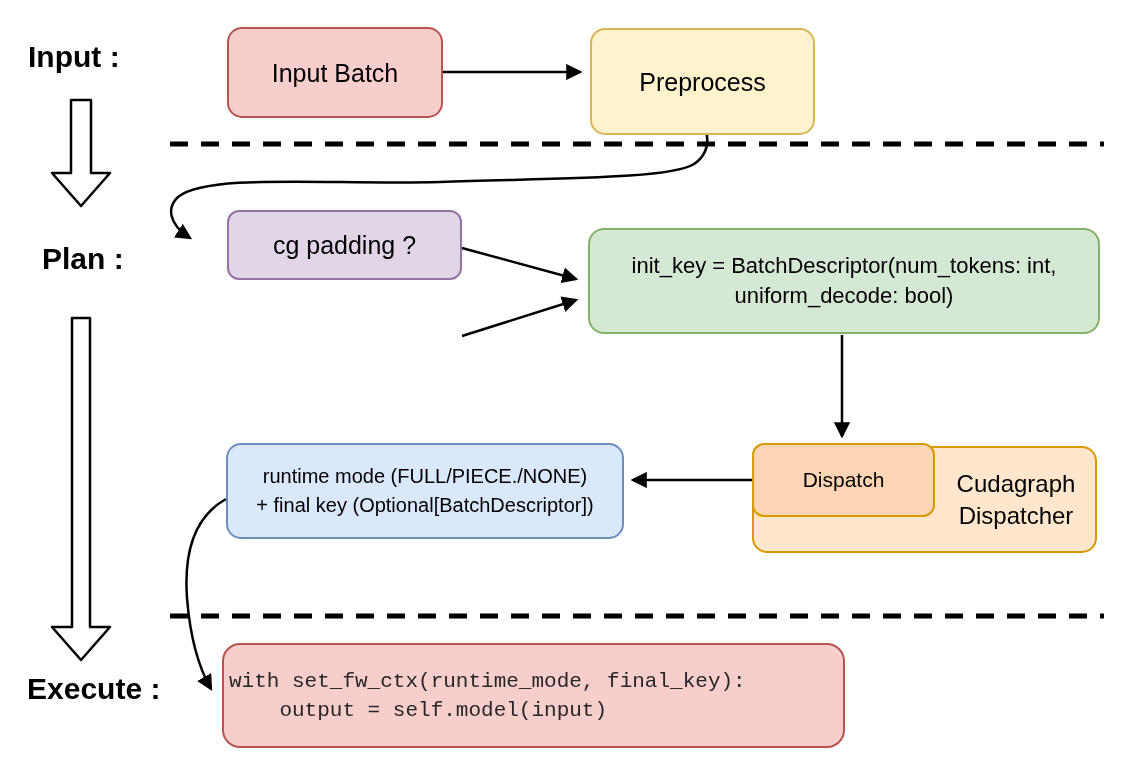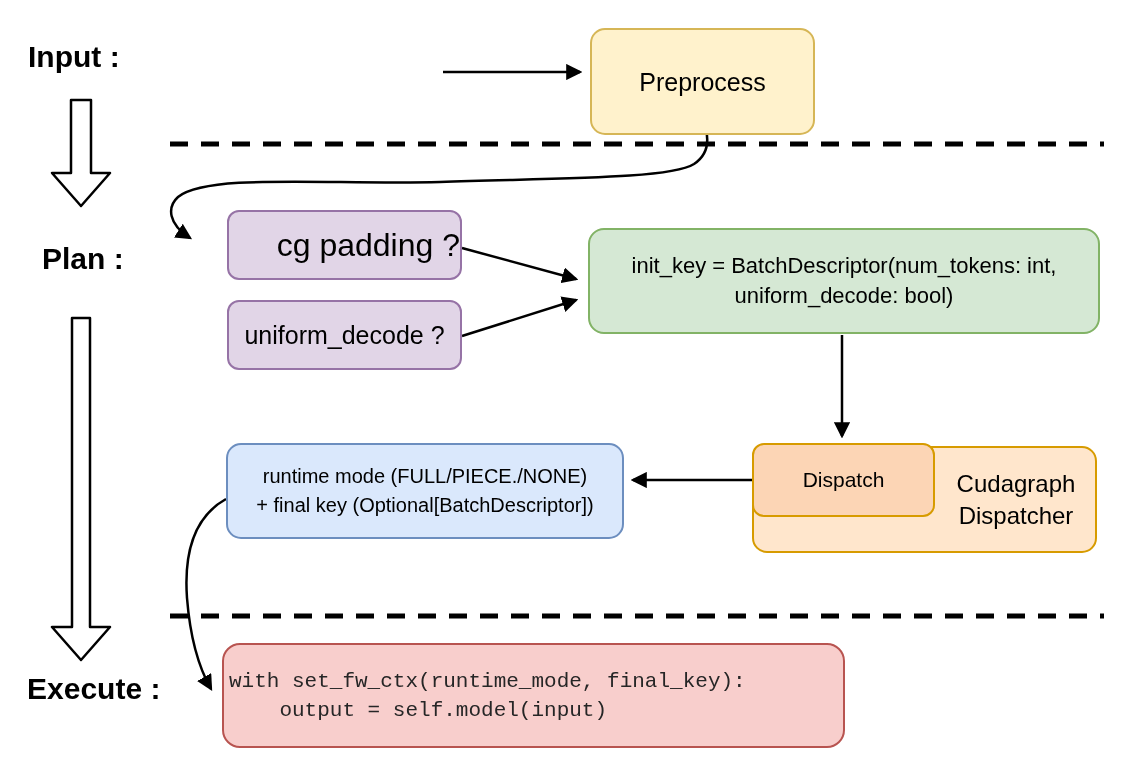--- a/index.html
+++ b/index.html
@@ -29,21 +29,21 @@
     flex-direction: column;
     align-items: center;
     justify-content: center;
     text-align: center;
     line-height: 1.2;
   }
   .node div { white-space: nowrap; }
 
   .n-input-batch  { left:227px; top:27px;  width:216px; height:91px;  background:#f8cecc; border-color:#b85450; border-radius:15px; font-size:25px; }
   .n-preprocess   { left:590px; top:28px;  width:225px; height:107px;  background:#fff2cc; border-color:#d6b656; border-radius:15px; font-size:25px; }
-  .n-cg-padding   { left:227px; top:210px; width:235px; height:70px;  background:#e1d5e7; border-color:#9673a6; border-radius:12px; font-size:32px;align-items:flex-end; }
+  .n-cg-padding   { left:227px; top:210px; width:235px; height:70px;  background:#e1d5e7; border-color:#9673a6; border-radius:12px; font-size:25px; }
   .n-uniform-dec  { left:227px; top:300px; width:235px; height:70px;  background:#e1d5e7; border-color:#9673a6; border-radius:12px; font-size:25px; }
   .n-init-key     { left:588px; top:228px; width:512px; height:106px; background:#d5e8d4; border-color:#82b366; border-radius:16px; font-size:22px; line-height:30px; }
   .n-cudagraph    { left:752px; top:446px; width:345px; height:107px; background:#ffe6cc; border-color:#d79b00; border-radius:15px; }
   .n-dispatch     { left:752px; top:443px; width:183px; height:74px;  background:#fcd5b5; border-color:#d79b00; border-radius:12px; font-size:21px; }
   .n-runtime      { left:226px; top:443px; width:398px; height:96px; background:#dae8fc; border-color:#6c8ebf; border-radius:15px; font-size:20px; line-height:29px; }
   .n-execute-code {
     left:222px; top:643px; width:623px; height:105px;
     background:#f8cecc; border-color:#b85450; border-radius:18px;
     font-family: "Liberation Mono", monospace;
     font-size: 21px; line-height: 29px; color:#262626;
@@ -82,32 +82,32 @@
     <line x1="462" y1="336" x2="576" y2="300" stroke="#000" stroke-width="2.5" marker-end="url(#ah)"></line>
     <line x1="842" y1="335" x2="842" y2="436" stroke="#000" stroke-width="2.5" marker-end="url(#ah)"></line>
     <line x1="752" y1="480" x2="633" y2="480" stroke="#000" stroke-width="2.5" marker-end="url(#ah)"></line>
     <path d="M226,499 C192,518 184,556 187,598 C190,636 199,668 211,689" fill="none" stroke="#000" stroke-width="2.5" marker-end="url(#ah)"></path>
   </svg>
 
   <div class="stage-label" style="left:28px; top:40px;">Input :</div>
   <div class="stage-label" style="left:42px; top:242px;">Plan :</div>
   <div class="stage-label" style="left:20px; top:672px;margin-left:7px;">Execute :</div>
 
+  <div class="node n-input-batch">
+    <div>Input Batch</div>
+  </div>
 
   <div class="node n-preprocess">
     <div>Preprocess</div>
   </div>
 
   <div class="node n-cg-padding">
     <div>cg padding ?</div>
   </div>
 
-  <div class="node n-uniform-dec">
-    <div>uniform_decode ?</div>
-  </div>
 
   <div class="node n-init-key">
     <div>init_key = BatchDescriptor(num_tokens: int,</div>
     <div>uniform_decode: bool)</div>
   </div>
 
   <div class="node n-cudagraph"></div>
   <div class="cudagraph-label">
     <div>Cudagraph</div>
     <div>Dispatcher</div>

